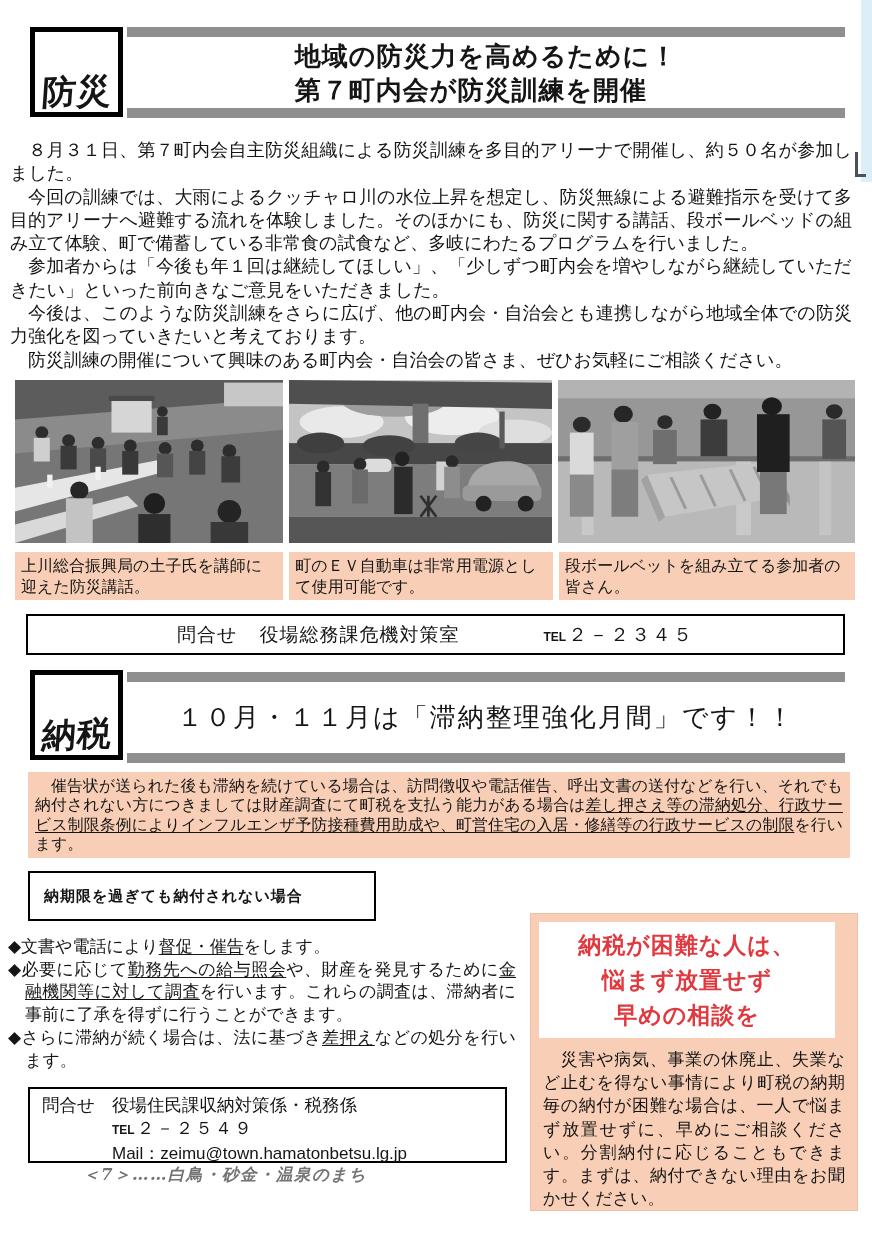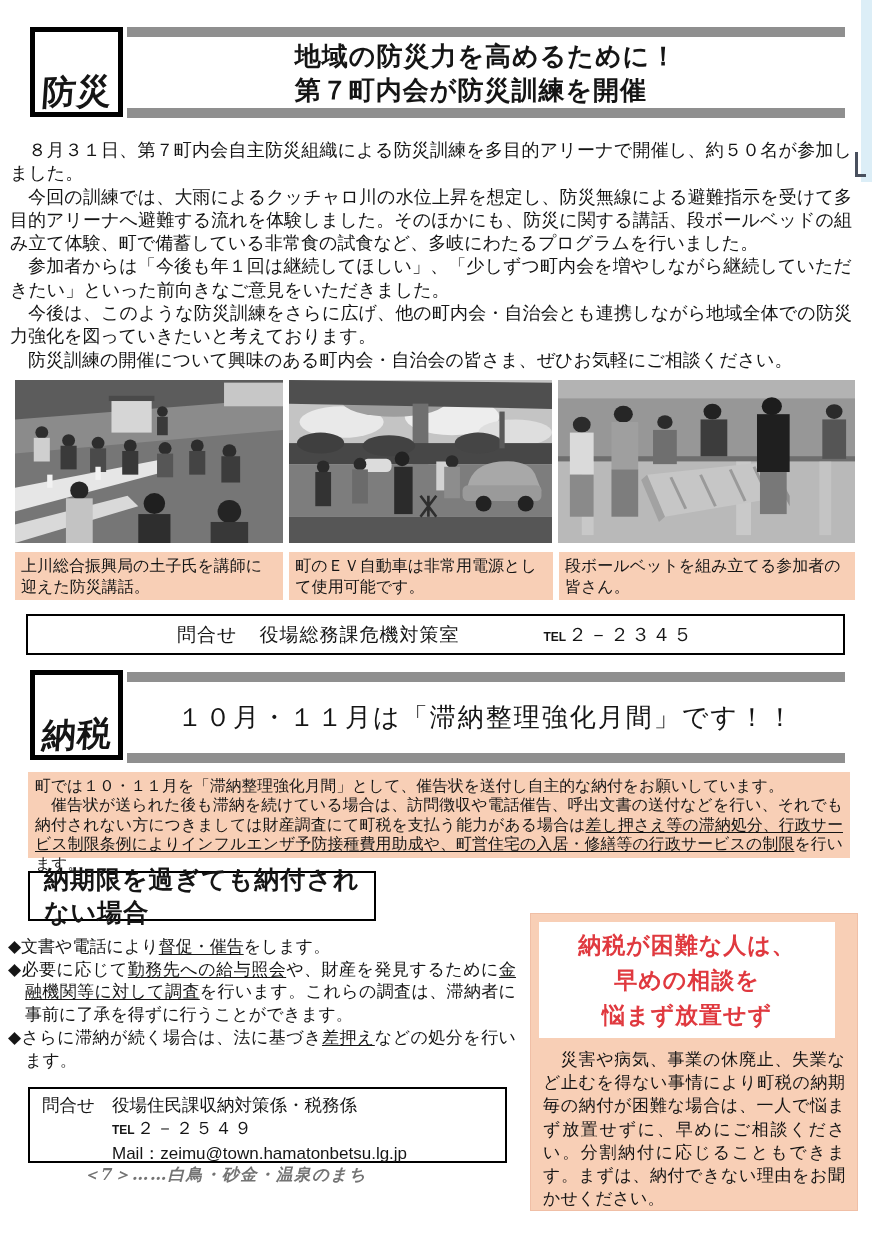--- a/index.html
+++ b/index.html
@@ -41,21 +41,21 @@
   .contact1 .office{margin-left:22px;}
   .tel-label{font-size:12px; font-weight:bold; letter-spacing:0; margin-right:2px;}
   .contact1 .telgrp{margin-left:84px;}
   .telnum{letter-spacing:2px;}
   
   .notice{position:absolute; left:28px; top:772px; width:808px; height:78px; background:var(--pink,#f8cfb6);
           padding:4px 7px; font-size:15.8px; line-height:19.4px;}
   .notice p{margin:0; text-align:justify;}
   .u{text-decoration:underline; text-underline-offset:2px;}
   .deadline{position:absolute; left:28px; top:871px; width:330px; height:46px; border:2px solid #000;
-            display:flex; align-items:center; padding-left:14px; font-size:25px; font-weight:600; letter-spacing:1px;}
+            display:flex; align-items:center; padding-left:14px; font-size:15px; font-weight:600; letter-spacing:1px;}
   .bullets{position:absolute; left:8px; top:936px; width:508px; margin:0; padding:0; list-style:none;
            font-size:17px; line-height:22.7px;}
   .bullets li{margin:0 0 0 0; padding-left:17px; text-indent:-17px; text-align:justify;}
   .consult{position:absolute; left:530px; top:913px; width:326px; height:296px; background:var(--pink,#f8cfb6);
            border:1px solid #f0bfa6;}
   .consult-head{position:absolute; left:8px; top:8px; width:296px; height:116px; background:#fff;
                 display:flex; flex-direction:column; align-items:center; justify-content:center;
                 color:var(--red,#e0393f); font-size:23px; font-weight:bold; line-height:35px; letter-spacing:1px;}
   .consult-body{position:absolute; left:12px; top:134px; width:302px; font-size:17px; line-height:23.2px; text-align:justify;}
   .contact2{position:absolute; left:28px; top:1087px; width:475px; height:67px; border:2px solid #000;
@@ -212,37 +212,36 @@
   </div>
 
   <div class="tagbox" style="top:670px;">
     <span>納税</span>
   </div>
   <div class="bar" style="top:672px;"></div>
   <div class="bar" style="top:753px;"></div>
   <div class="headline2" style="top:682px; height:71px;">１０月・１１月は「滞納整理強化月間」です！！</div>
 
   <div class="notice">
-    <p>町では１０・１１月を「滞納整理強化月間」として、催告状を送付し自主的な納付をお願いしています。</p>
     <p><span>　催告状が送られた後も滞納を続けている場合は、訪問徴収や電話催告、呼出文書の送付などを行い、それでも納付されない方につきましては財産調査にて町税を支払う能力がある場合は</span><span class="u">差し押さえ等の滞納処分、行政サービス制限条例によりインフルエンザ予防接種費用助成や、町営住宅の入居・修繕等の行政サービスの制限</span><span>を行います。</span></p>
   </div>
 
   <div class="deadline">納期限を過ぎても納付されない場合</div>
 
   <ul class="bullets">
     <li><span>◆</span><span><span>文書や電話により</span><span class="u">督促・催告</span><span>をします。</span></span></li>
     <li><span>◆</span><span><span>必要に応じて</span><span class="u">勤務先への給与照会</span><span>や、財産を発見するために</span><span class="u">金融機関等に対して調査</span><span>を行います。これらの調査は、滞納者に事前に了承を得ずに行うことができます。</span></span></li>
     <li><span>◆</span><span><span>さらに滞納が続く場合は、法に基づき</span><span class="u">差押え</span><span>などの処分を行います。</span></span></li>
   </ul>
 
   <div class="consult">
     <div class="consult-head">
       <div>納税が困難な人は、</div>
+      <div>悩まず放置せず</div>
       <div>早めの相談を</div>
-      <div>悩まず放置せず</div>
     </div>
     <div class="consult-body">　災害や病気、事業の休廃止、失業など止むを得ない事情により町税の納期毎の納付が困難な場合は、一人で悩まず放置せずに、早めにご相談ください。分割納付に応じることもできます。まずは、納付できない理由をお聞かせください。</div>
   </div>
 
   <div class="contact2">
     <div class="row1">
       <span class="lbl">問合せ</span>
       <span>役場住民課収納対策係・税務係</span>
     </div>
     <div class="ind">

